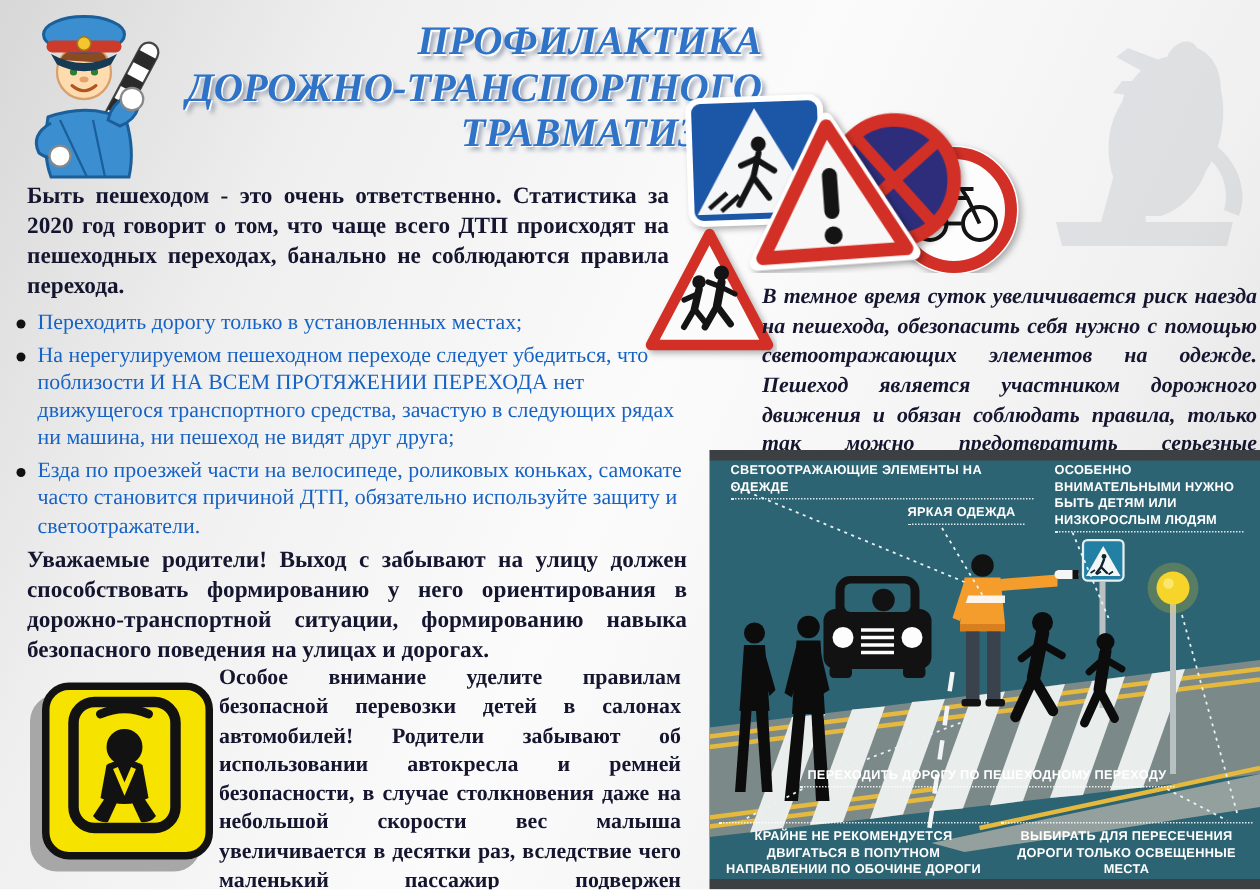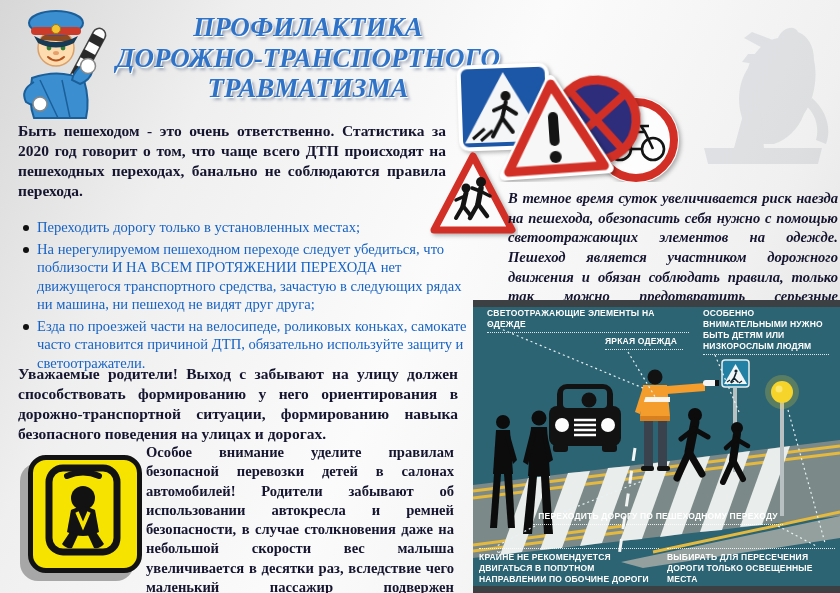--- a/index.html
+++ b/index.html
@@ -4,33 +4,33 @@
 <style>
   html,body{margin:0;padding:0;}
   .page{
     position:relative;width:840px;height:593px;overflow:hidden;
     background:linear-gradient(115deg,#d7d7d7 0%,#efefef 22%,#fbfbfb 50%,#f0f0f0 78%,#dcdcdc 100%);
     font-family:"Liberation Serif","DejaVu Serif",serif;
   }
   .abs{position:absolute;}
   
   .title{
-    left:108px;top:12px;width:400px;text-align:center;
+    left:108px;top:12px;width:400px;text-align:right;
     font-weight:bold;font-style:italic;font-size:27px;line-height:1.13;
     color:#2e73c8;
     text-shadow:1px 1px 0 #ffffff,3px 3px 3px rgba(40,60,100,.4);
   }
   
   .para{color:#15152f;text-align:justify;font-weight:bold;}
   .intro{left:18px;top:121px;width:428px;font-size:15.5px;line-height:1.3;}
   .parents{left:18px;top:364px;width:440px;font-size:15.5px;line-height:1.3;}
   .carseat-text{left:146px;top:443px;width:308px;font-size:14.6px;line-height:1.32;}
   .night{left:508px;top:189px;width:330px;font-size:14.6px;line-height:1.35;font-style:italic;}
   
-  .rules{left:8px;top:206px;width:458px;list-style:none;margin:12px;padding:0;}
+  .rules{left:8px;top:206px;width:458px;list-style:none;margin:0;padding:0;}
   .rules li{
     position:relative;padding-left:17px;margin:0 0 3px 0;
     color:#1763c5;font-size:14.6px;line-height:1.27;font-weight:normal;
   }
   .rules li::before{
     content:"";position:absolute;left:3px;top:7px;width:6px;height:6px;
     border-radius:50%;background:#111;
   }
   
   .seat-sign{
@@ -41,21 +41,21 @@
   
   .info{
     left:473px;top:300px;width:367px;height:293px;background:#2c6473;overflow:hidden;
     font-family:"Liberation Sans","DejaVu Sans",sans-serif;
   }
   .info .lbl{
     position:absolute;color:#fff;font-weight:bold;font-size:8.5px;line-height:1.3;
     letter-spacing:.2px;z-index:2;
   }
   .u-dot{border-bottom:1.5px dotted rgba(255,255,255,.85);padding-bottom:2px;}
-  .o-dot{border-top:1.5px dotted rgba(255,255,255,.85);padding-top:3px;}
+  .o-dot{border-top:1.5px dotted rgba(255,255,255,.85);padding-top:3px;text-align:center;}
   svg{display:block;}
 </style>
 </head>
 <body>
 
 <div class="page">
 
   <svg class="abs" style="left:4px;top:6px" width="112" height="118" viewBox="0 0 112 118">
 
     <g transform="rotate(28 78 60)">

